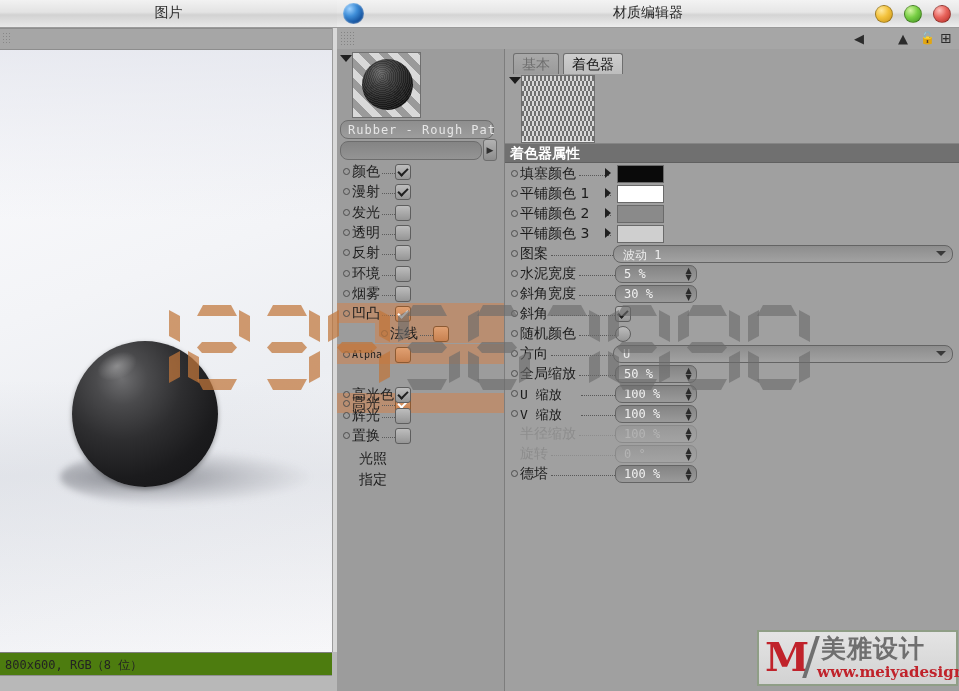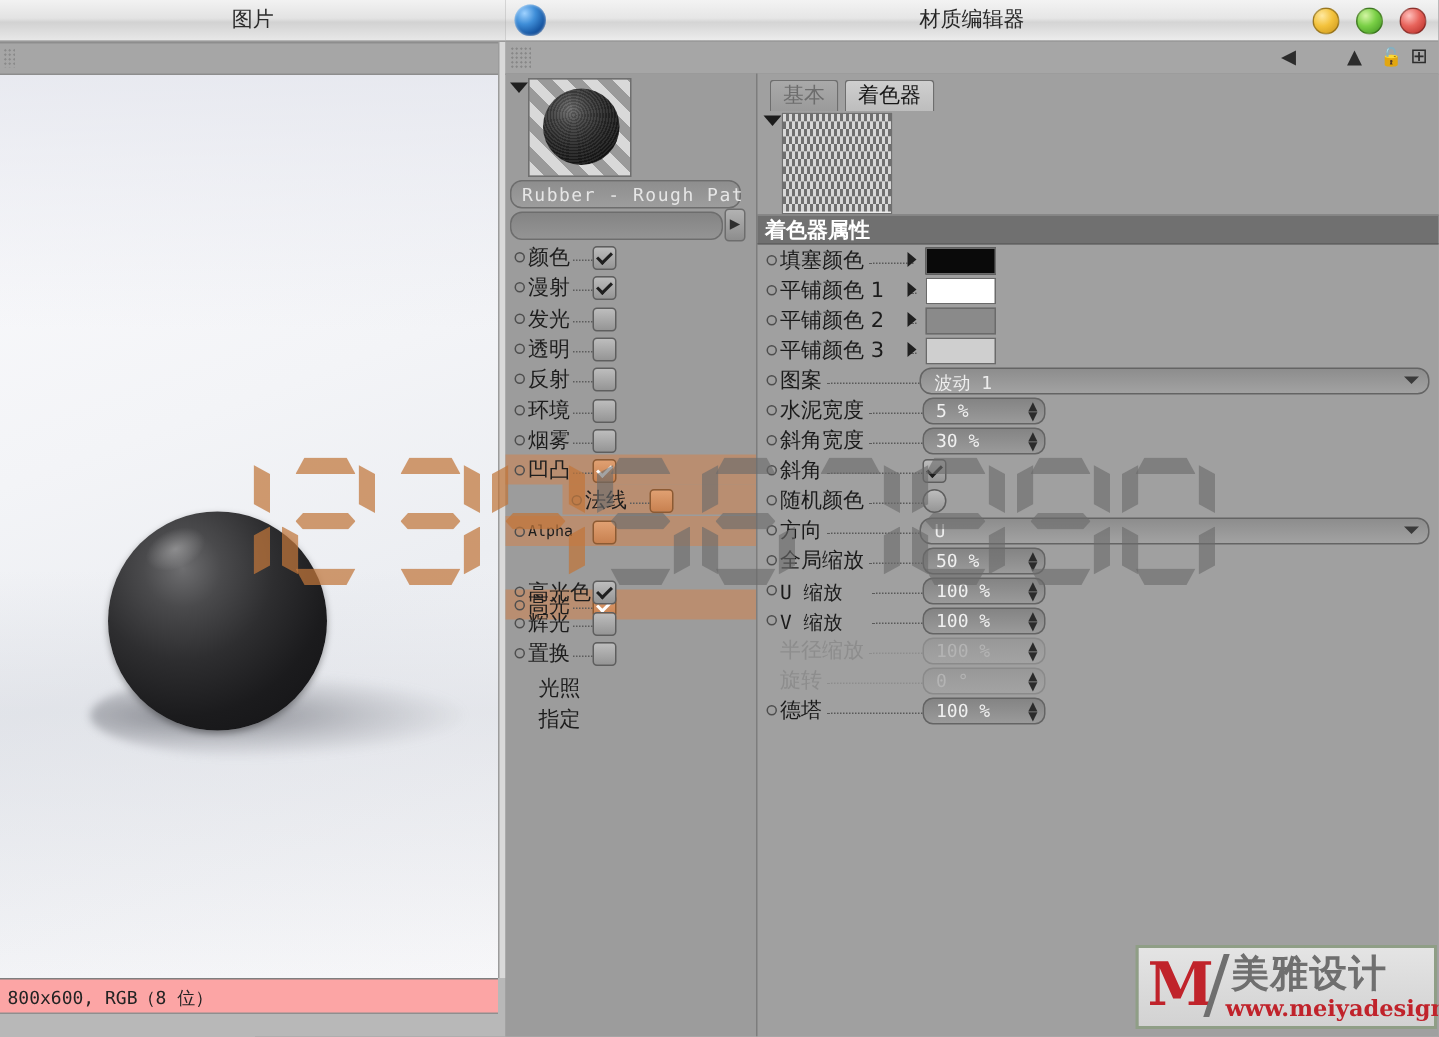--- a/index.html
+++ b/index.html
@@ -24,21 +24,21 @@
   .top-shade{position:absolute;left:0;top:0;width:332px;height:170px;
     background:linear-gradient(to bottom,rgba(226,228,236,.75),rgba(255,255,255,0));}
   .ball{position:absolute;left:72px;top:291px;width:146px;height:146px;border-radius:50%;
     background:radial-gradient(circle at 34% 26%, #6e6e70 0%, #4a4a4c 18%, #2e2e30 42%, #1b1b1d 68%, #121214 100%);
     box-shadow:0 2px 5px rgba(0,0,0,.35);}
   .ball-hl{position:absolute;left:96px;top:303px;width:42px;height:26px;border-radius:50%;
     background:radial-gradient(ellipse at center, rgba(255,255,255,.30), rgba(255,255,255,0) 70%);transform:rotate(-24deg);}
   .ball-shadow{position:absolute;left:60px;top:398px;width:250px;height:58px;border-radius:50%;
     background:radial-gradient(ellipse at 30% 50%, rgba(80,82,90,.62) 0%, rgba(120,122,130,.32) 42%, rgba(180,182,190,0) 72%);
     filter:blur(3px);}
-  #imgwin-status{position:absolute;left:0;top:652px;width:332px;height:22px;background:#fca5a5;
+  #imgwin-status{position:absolute;left:0;top:652px;width:332px;height:22px;background:#4d7c0f;
     border-top:1px solid #7f7f7f;border-bottom:1px solid #8f8f8f;}
   #imgwin-status .s{position:absolute;left:5px;top:4px;font-size:12px;color:#232323;font-family:"DejaVu Sans Mono","Liberation Mono",monospace;}
   #imgwin-vscroll{position:absolute;left:332px;top:28px;width:5px;height:624px;background:#d9d9d9;border-left:1px solid #9c9c9c;}
 
   
   #mat{position:absolute;left:337px;top:0;width:622px;height:691px;background:#9e9e9e;}
   #mat-title{position:absolute;left:0;top:0;width:622px;height:27px;
     background:linear-gradient(to bottom,#f3f3f3 0%,#e6e6e6 45%,#d4d4d4 55%,#ededed 100%);
     border-bottom:1px solid #9a9a9a;}
   #mat-title .t{position:absolute;left:0;top:4px;width:622px;text-align:center;font-size:14px;color:#262626;}

